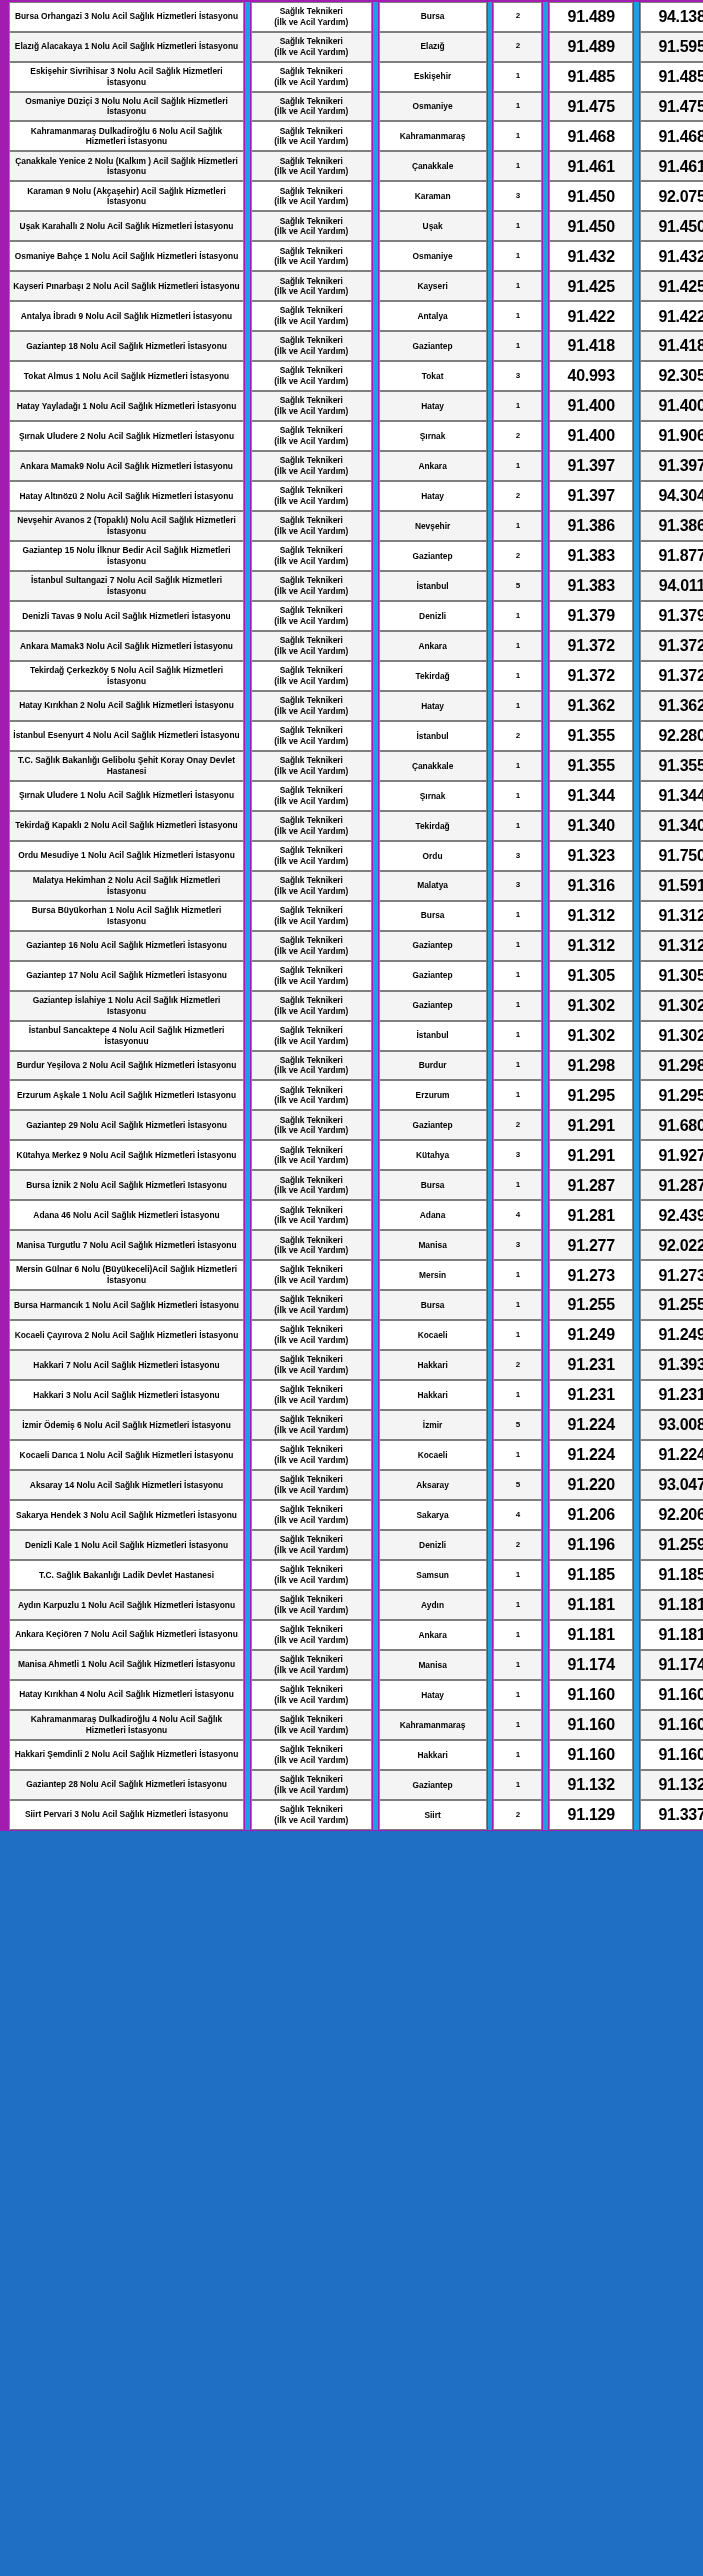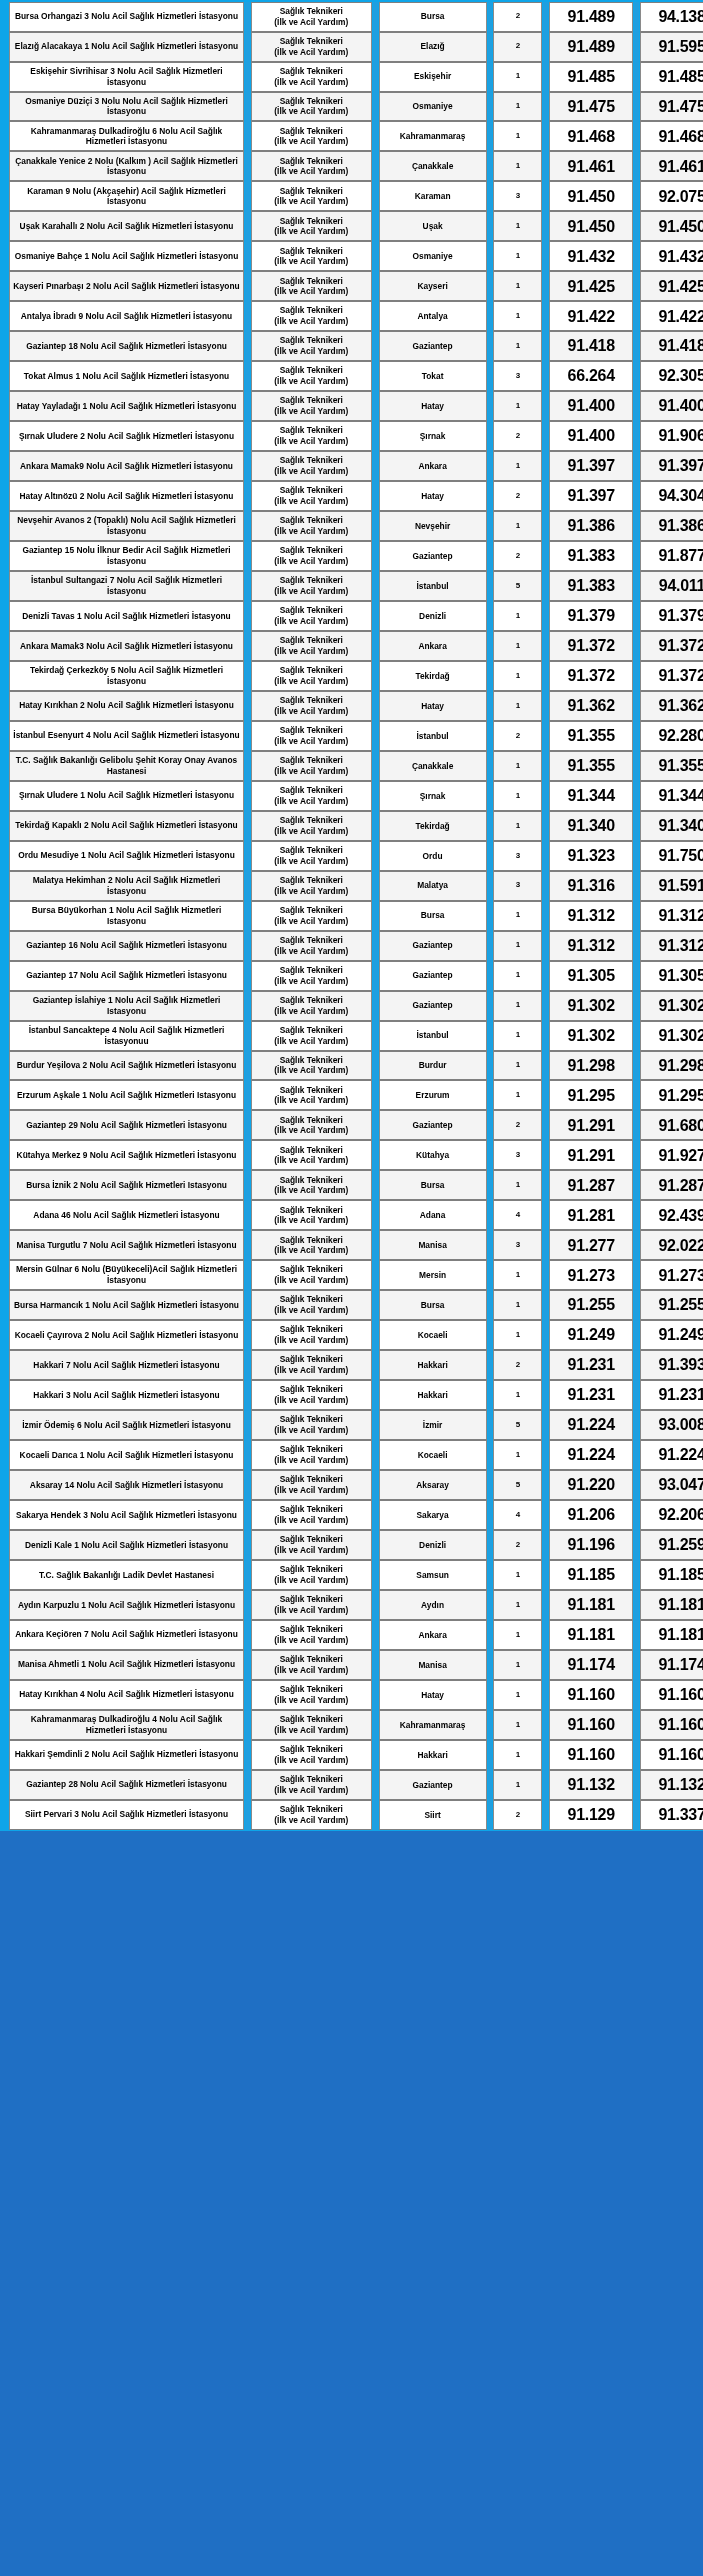--- a/index.html
+++ b/index.html
@@ -5,21 +5,21 @@
   html,body{margin:0;padding:0;}
   body{
     width:703px;
     background:#1f6fc4;
     font-family:"Liberation Sans", sans-serif;
     -webkit-font-smoothing:none;
   }
   #sheet{
     width:703px;
     box-sizing:border-box;
-    background:#0ea5e9;
+    background:#a21caf;
     padding:1.6px 4.8px 1.6px 8px;
   }
   table{
     border-collapse:separate;
     border-spacing:1.6px 0;
     width:100%;
     table-layout:fixed;
   }
   col.c-name  {width:235px;}
   col.c-title {width:121px;}
@@ -304,21 +304,21 @@
           <td class="sep"></td>
           <td class="title">
             <span class="l2">Sağlık Teknikeri</span>
             <span class="l2">(İlk ve Acil Yardım)</span>
           </td>
           <td class="sep"></td>
           <td class="city">Tokat</td>
           <td class="sep"></td>
           <td class="count">3</td>
           <td class="sep"></td>
-          <td class="score">66.264</td>
+          <td class="score">40.993</td>
           <td class="sep"></td>
           <td class="score">92.305</td>
         </tr>
         <tr class="row alt">
           <td class="name">Hatay Yayladağı 1 Nolu Acil Sağlık Hizmetleri İstasyonu</td>
           <td class="sep"></td>
           <td class="title">
             <span class="l2">Sağlık Teknikeri</span>
             <span class="l2">(İlk ve Acil Yardım)</span>
           </td>
@@ -421,21 +421,21 @@
           <td class="sep"></td>
           <td class="city">İstanbul</td>
           <td class="sep"></td>
           <td class="count">5</td>
           <td class="sep"></td>
           <td class="score">91.383</td>
           <td class="sep"></td>
           <td class="score">94.011</td>
         </tr>
         <tr class="row">
-          <td class="name">Denizli Tavas 1 Nolu Acil Sağlık Hizmetleri İstasyonu</td>
+          <td class="name">Denizli Tavas 9 Nolu Acil Sağlık Hizmetleri İstasyonu</td>
           <td class="sep"></td>
           <td class="title">
             <span class="l2">Sağlık Teknikeri</span>
             <span class="l2">(İlk ve Acil Yardım)</span>
           </td>
           <td class="sep"></td>
           <td class="city">Denizli</td>
           <td class="sep"></td>
           <td class="count">1</td>
           <td class="sep"></td>
@@ -501,21 +501,21 @@
           <td class="sep"></td>
           <td class="city">İstanbul</td>
           <td class="sep"></td>
           <td class="count">2</td>
           <td class="sep"></td>
           <td class="score">91.355</td>
           <td class="sep"></td>
           <td class="score">92.280</td>
         </tr>
         <tr class="row alt">
-          <td class="name">T.C. Sağlık Bakanlığı Gelibolu Şehit Koray Onay Avanos Hastanesi</td>
+          <td class="name">T.C. Sağlık Bakanlığı Gelibolu Şehit Koray Onay Devlet Hastanesi</td>
           <td class="sep"></td>
           <td class="title">
             <span class="l2">Sağlık Teknikeri</span>
             <span class="l2">(İlk ve Acil Yardım)</span>
           </td>
           <td class="sep"></td>
           <td class="city">Çanakkale</td>
           <td class="sep"></td>
           <td class="count">1</td>
           <td class="sep"></td>

